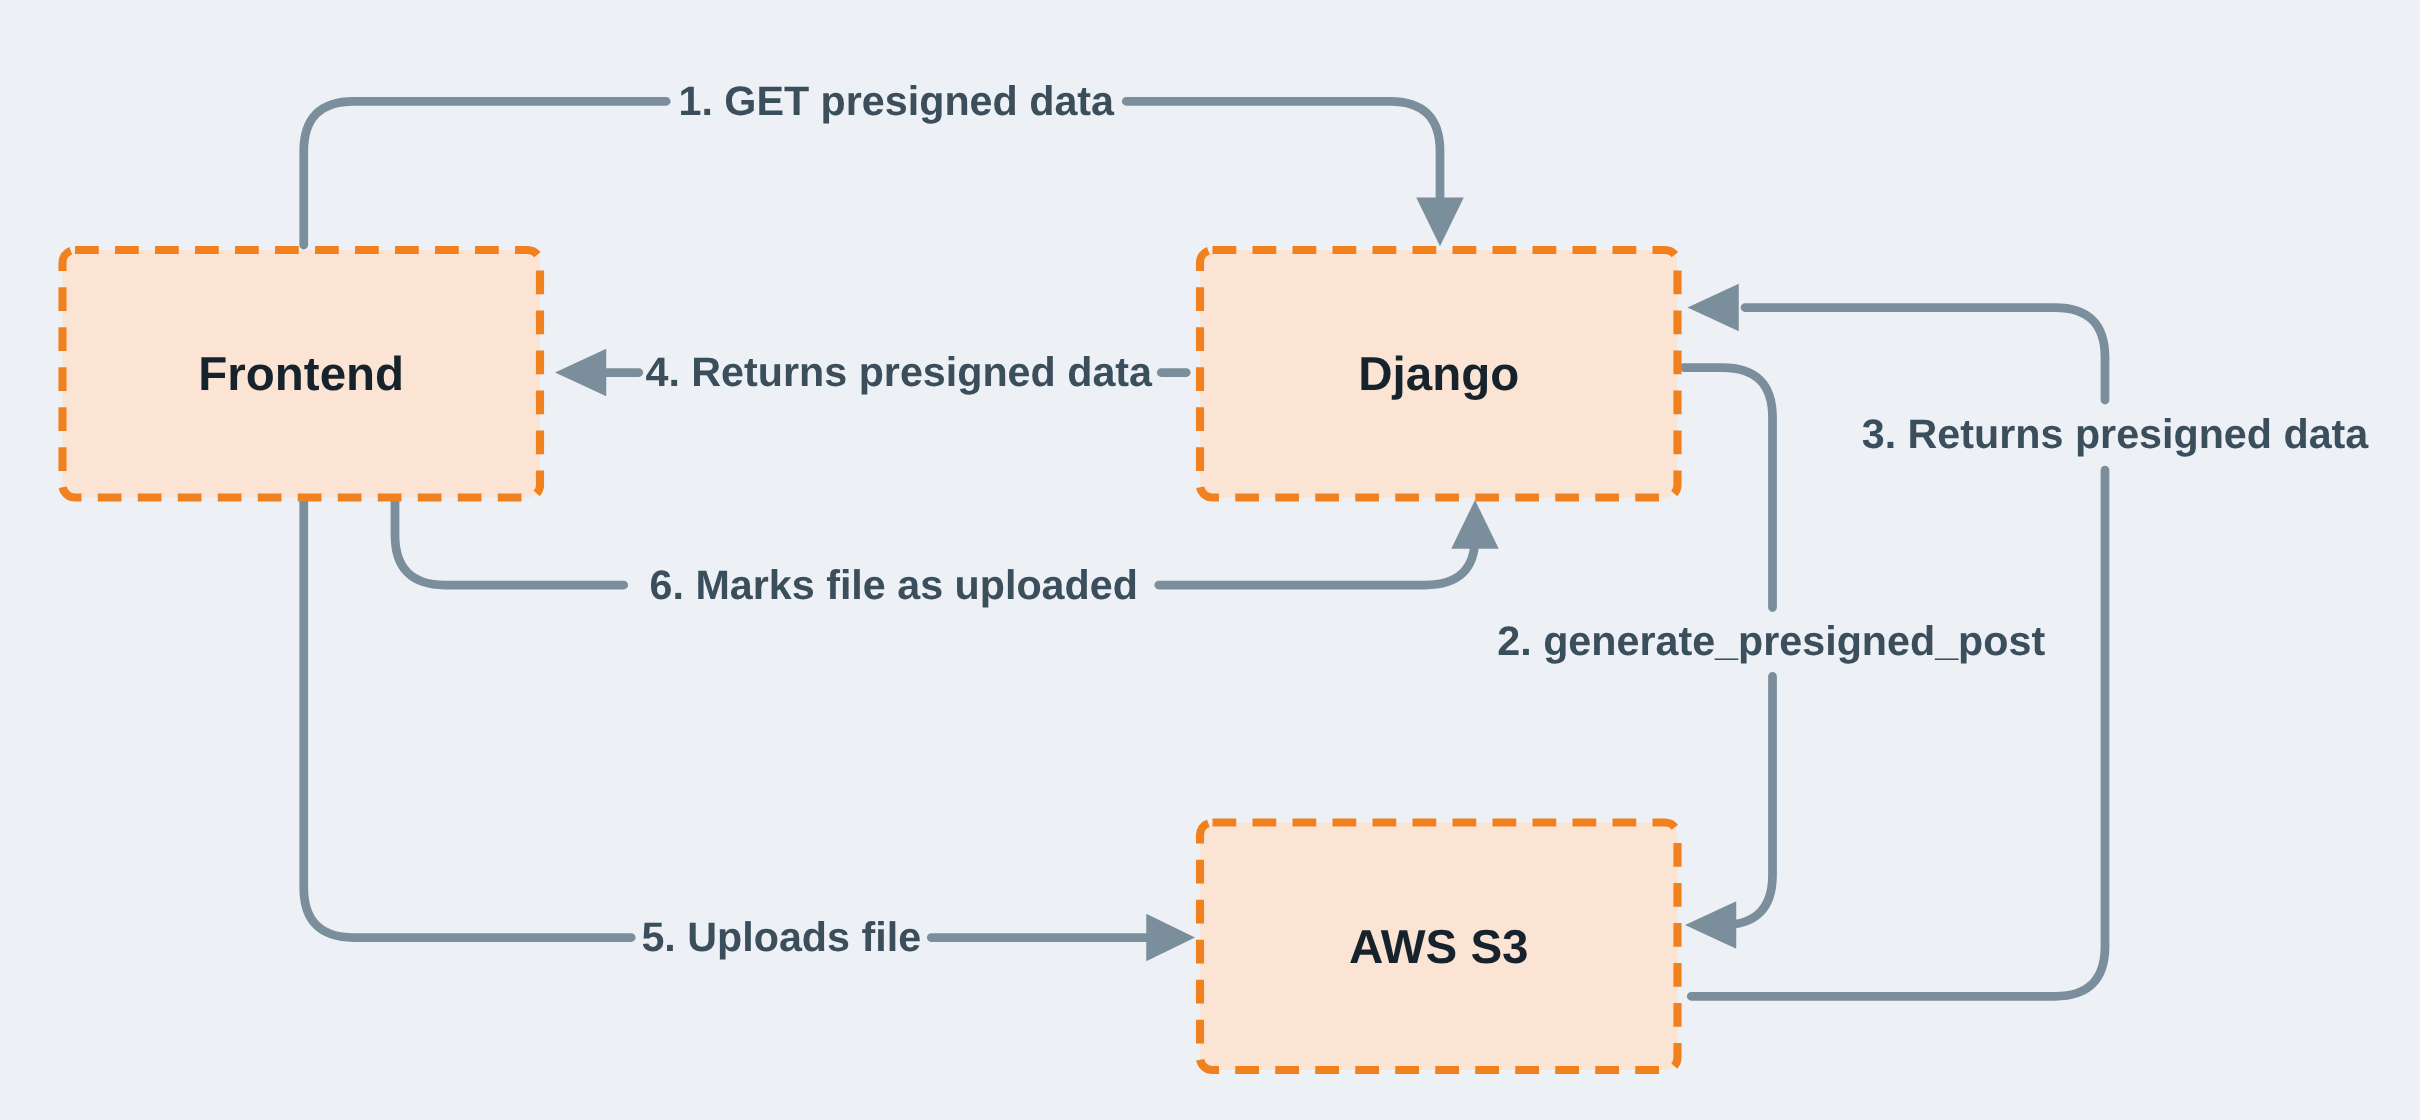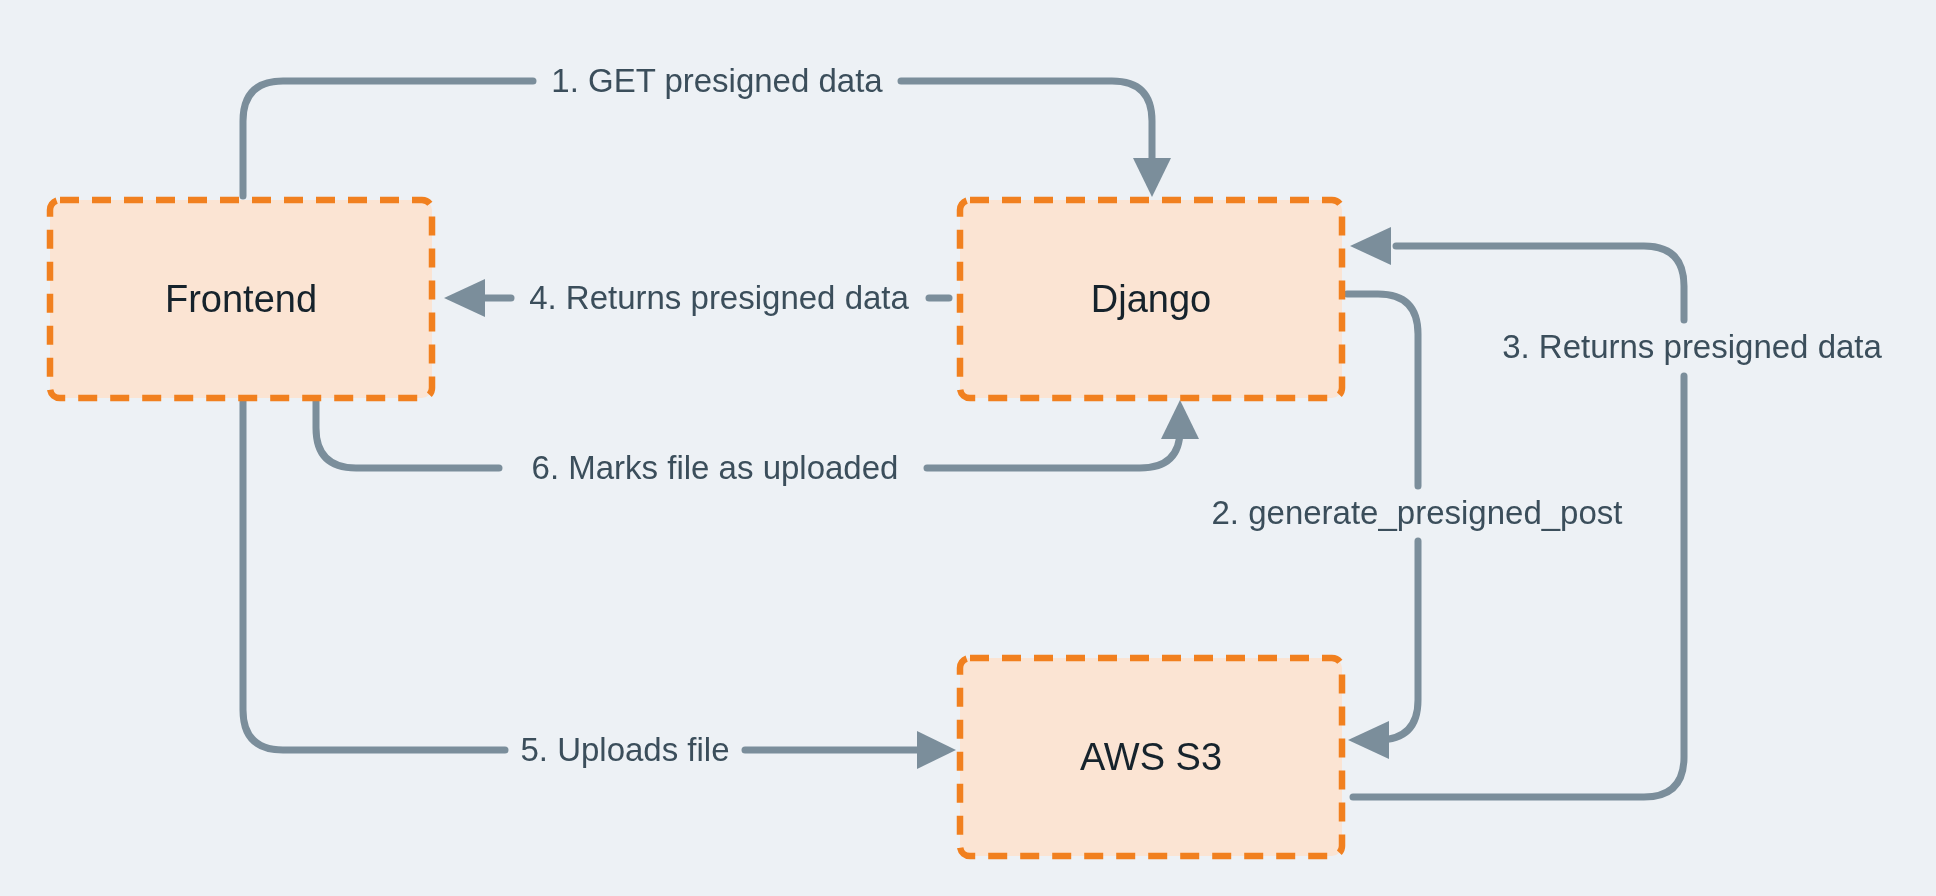--- a/index.html
+++ b/index.html
@@ -7,20 +7,21 @@
     padding: 0;
     background: #edf1f5;
   }
   .canvas {
     position: relative;
     width: 1936px;
     height: 896px;
     background: #edf1f5;
     font-family: "Liberation Sans", sans-serif;
     overflow: hidden;
+    font-weight: bold;
   }
   svg { display: block; }
   .node-box {
     fill: #fbe4d3;
     stroke: #f1801f;
     stroke-width: 6.5;
     stroke-dasharray: 19 13;
   }
   .node-label {
     fill: #16232c;

